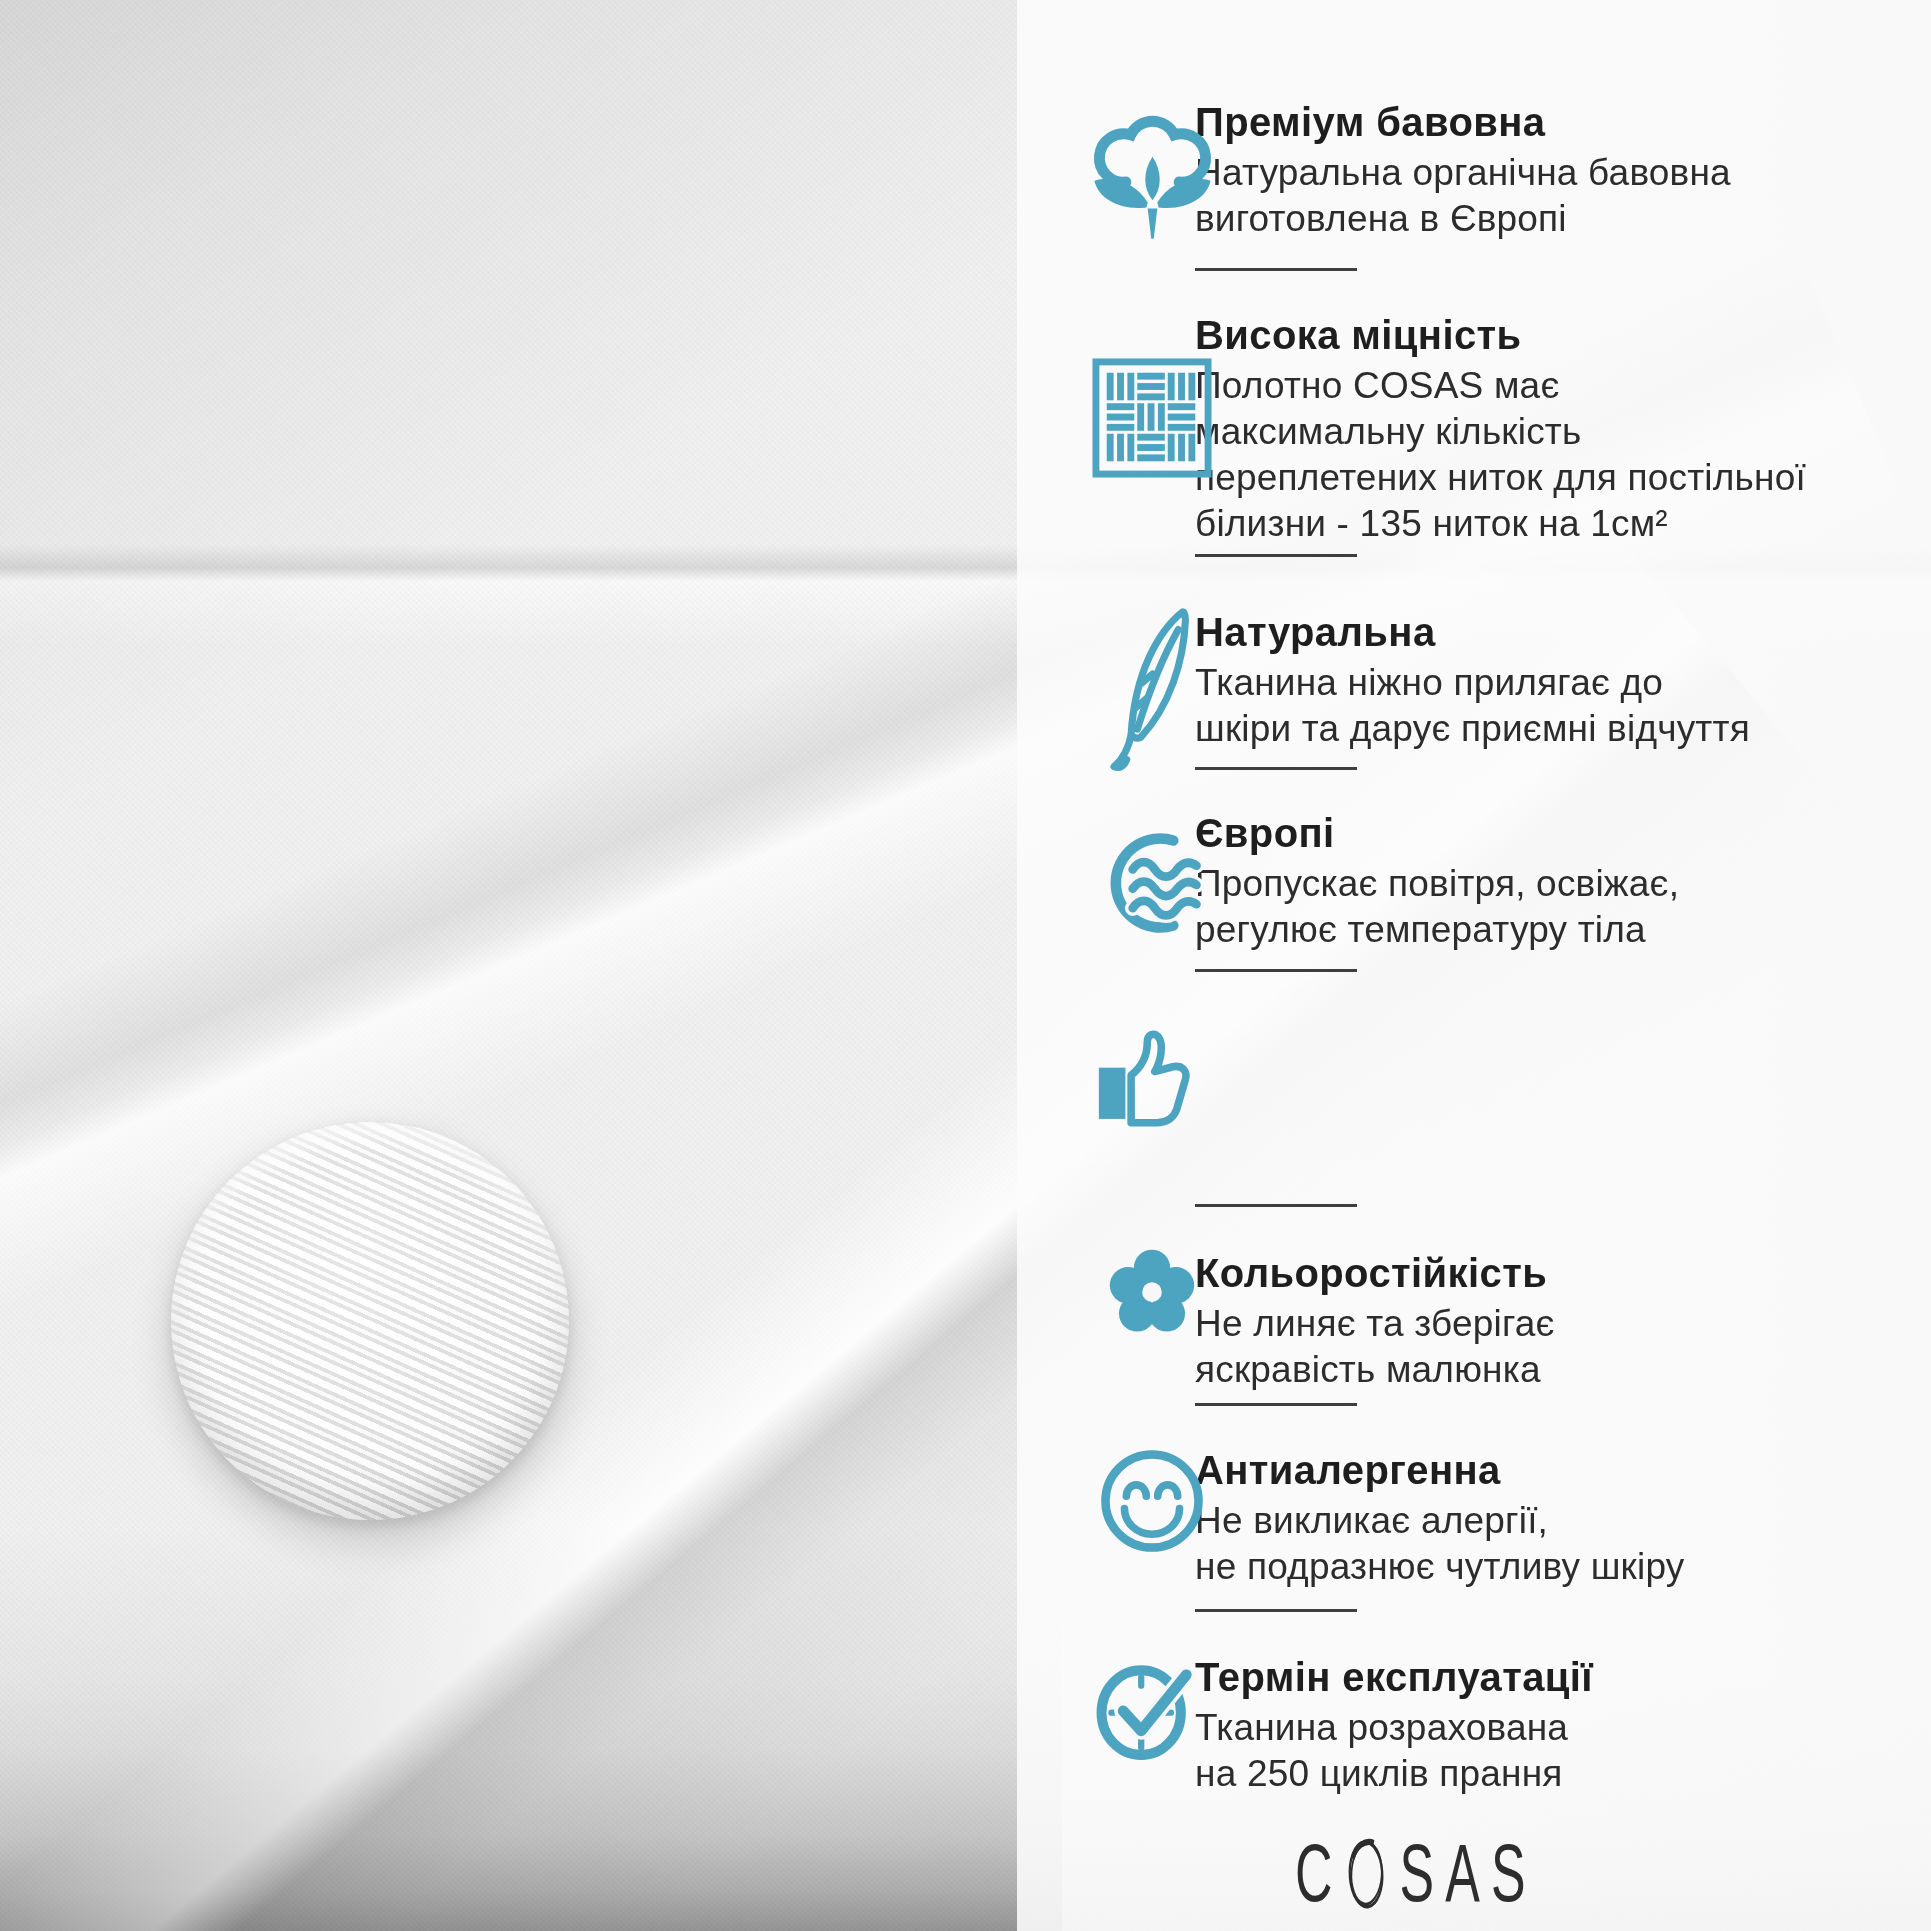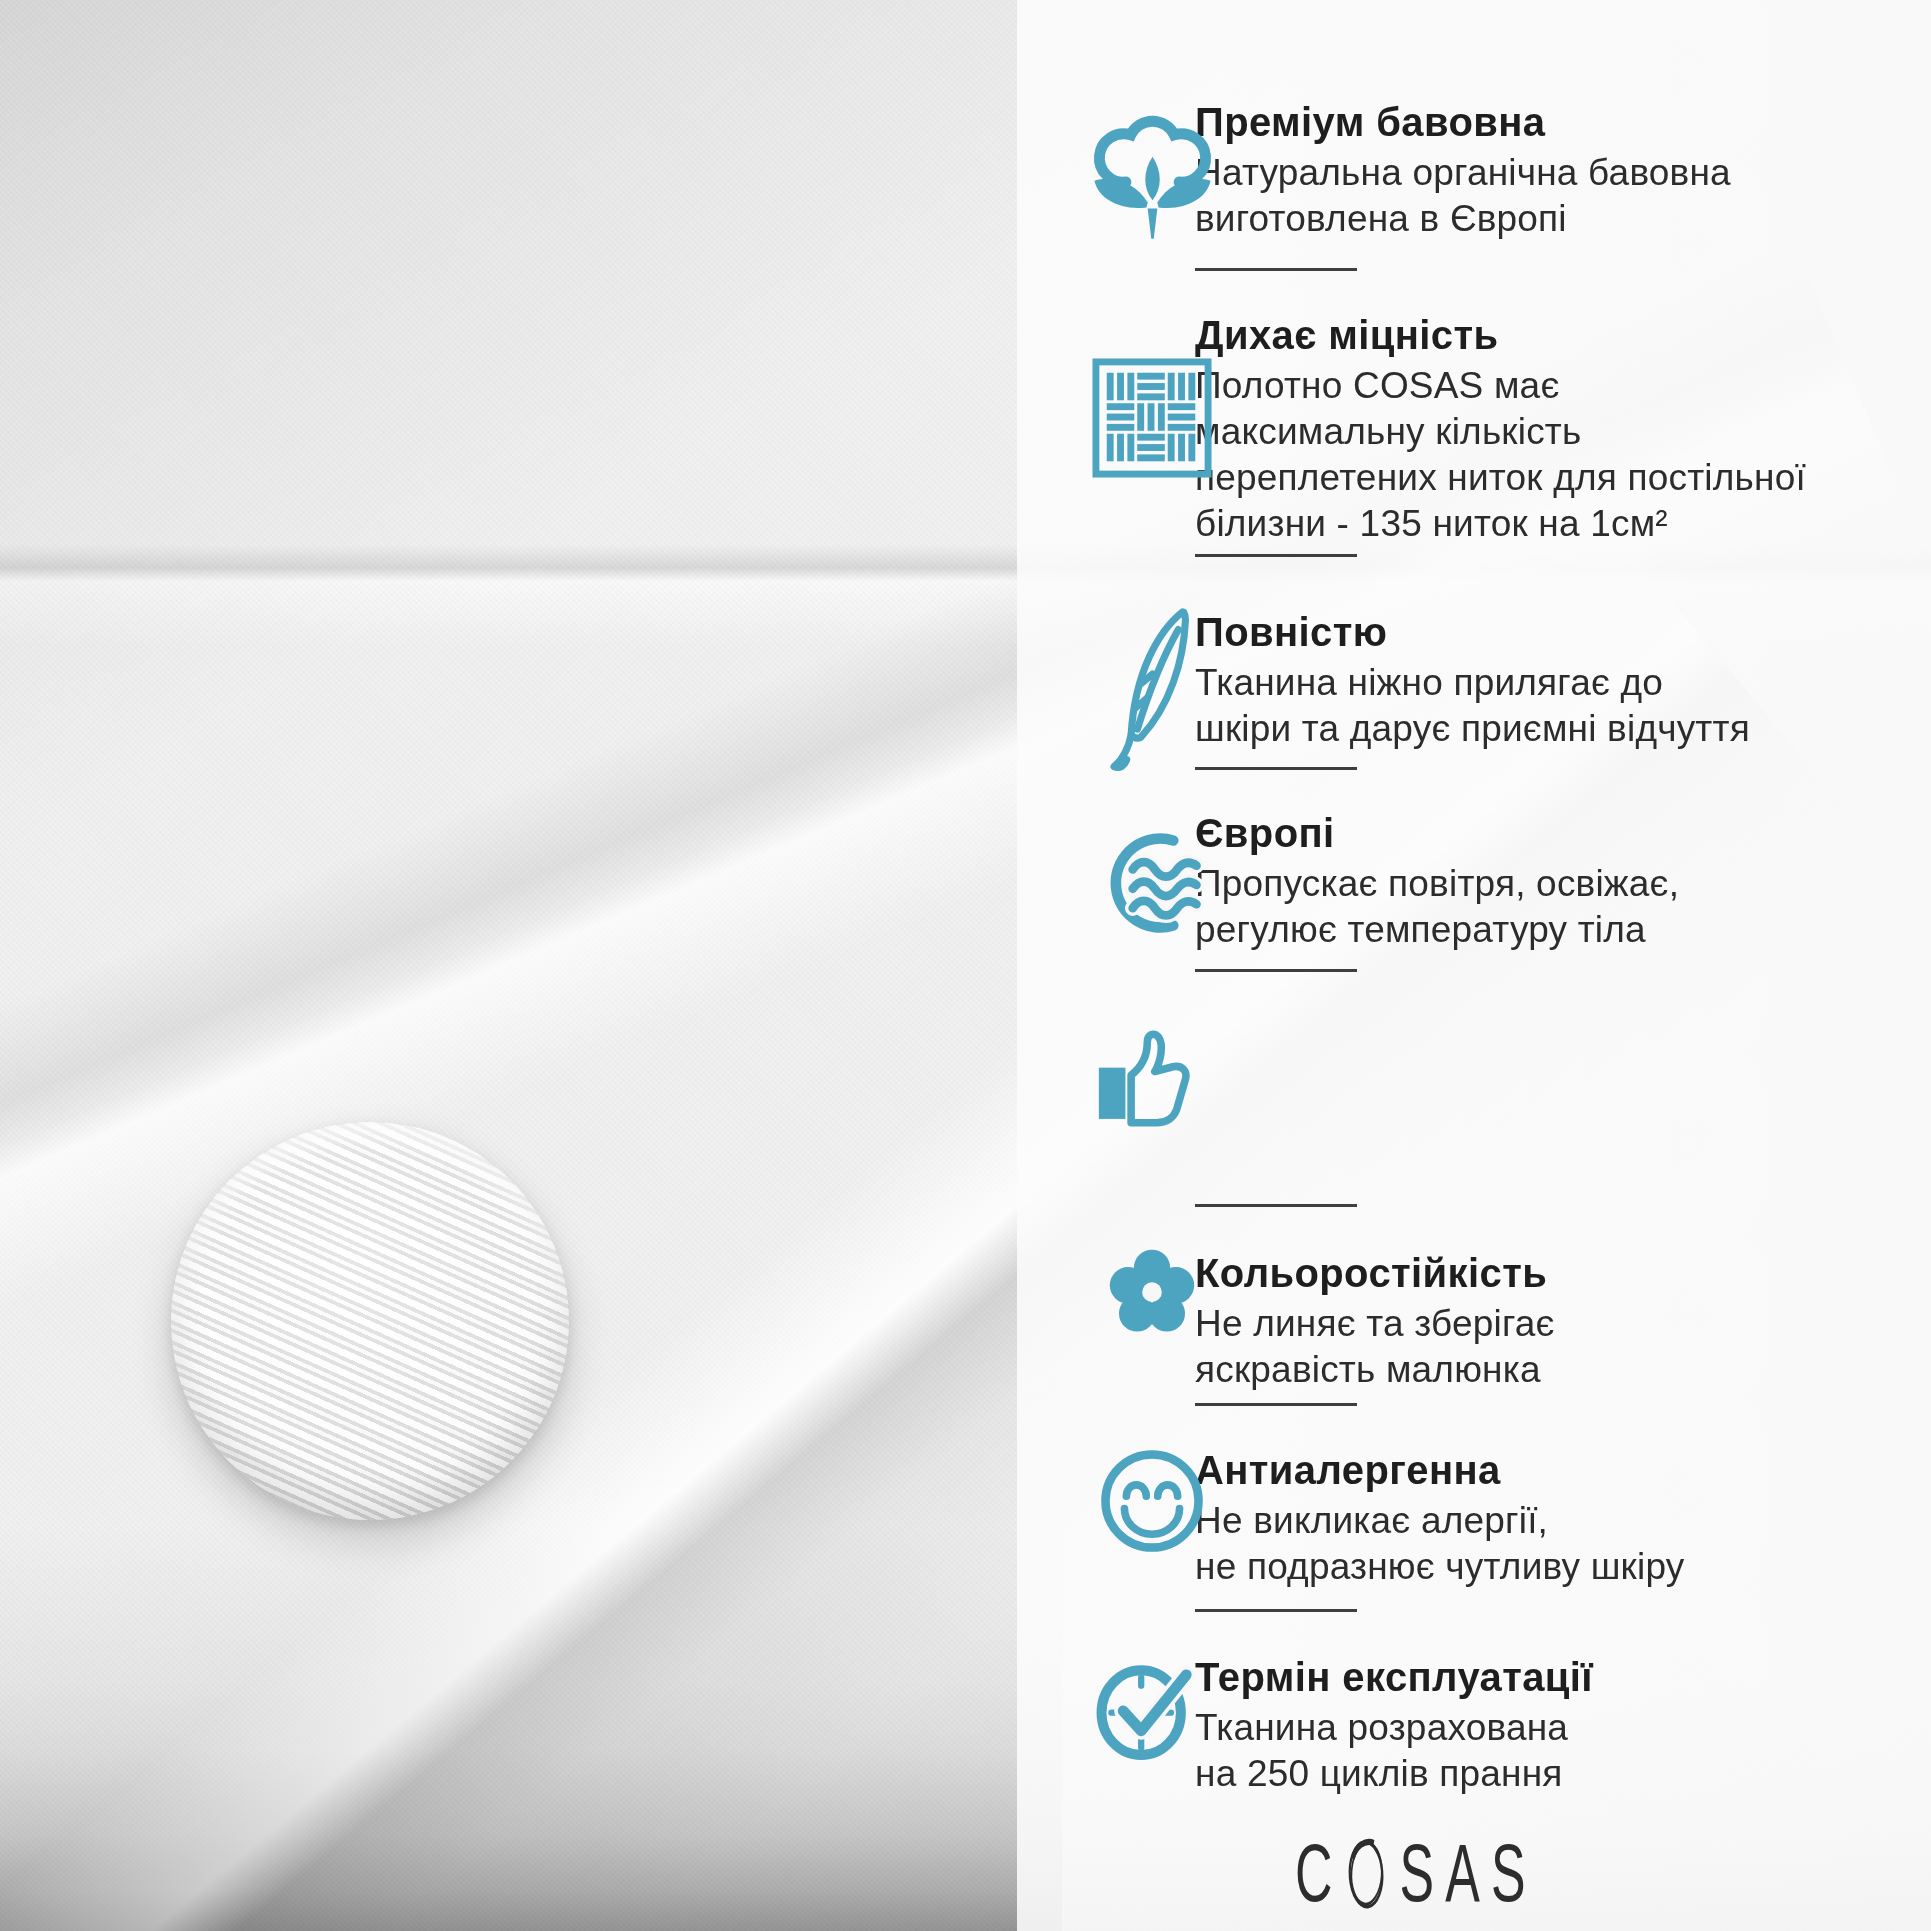--- a/index.html
+++ b/index.html
@@ -142,21 +142,21 @@
             <rect x="78" y="47" width="28" height="7"></rect>
               <rect x="78" y="57.5" width="28" height="7"></rect>
               <rect x="78" y="68" width="28" height="7"></rect>
             <rect x="47" y="78" width="28" height="7"></rect>
               <rect x="47" y="88.5" width="28" height="7"></rect>
               <rect x="47" y="99" width="28" height="7"></rect>
           </g>
         </svg>
       </div>
       <div class="ftext">
-        <div class="ftitle">Дихає міцність</div>
+        <div class="ftitle">Висока міцність</div>
         <div class="fbody">Полотно COSAS має
 максимальну кількість
 переплетених ниток для постільної
 білизни - 135 ниток на 1см²</div>
       </div>
     </div>
     <div class="divider" style="top:554px"></div>
 
     <div class="feature" style="top:608px">
       <div class="icon-box" style="top:-9.7px">
@@ -165,21 +165,21 @@
             <path d="M84,12 C56,34 30,82 26,150 C29,154 33,155 37,153 C69,118 85,68 87,22 C87,15 86,12 84,12 Z"></path>
             <path d="M79,32 C62,62 46,102 33,144"></path>
             <path d="M26,150 C23,166 17,177 7,186"></path>
             <path d="M7,186 C13,189 19,185 21,178"></path>
             <path d="M31,120 L44,109"></path>
             <path d="M38,92 L50,82"></path>
           </g>
         </svg>
       </div>
       <div class="ftext">
-        <div class="ftitle">Повністю</div>
+        <div class="ftitle">Натуральна</div>
         <div class="fbody">Тканина ніжно прилягає до
 шкіри та дарує приємні відчуття</div>
       </div>
     </div>
     <div class="divider" style="top:767px"></div>
 
     <div class="feature" style="top:809px">
       <div class="icon-box" style="top:16.4px">
         <svg width="124" height="116" viewBox="0 0 128 120">
           <path d="M86,16 A46,46 0 1 0 86,104" fill="none" stroke="currentColor" stroke-width="11" stroke-linecap="round"></path>

